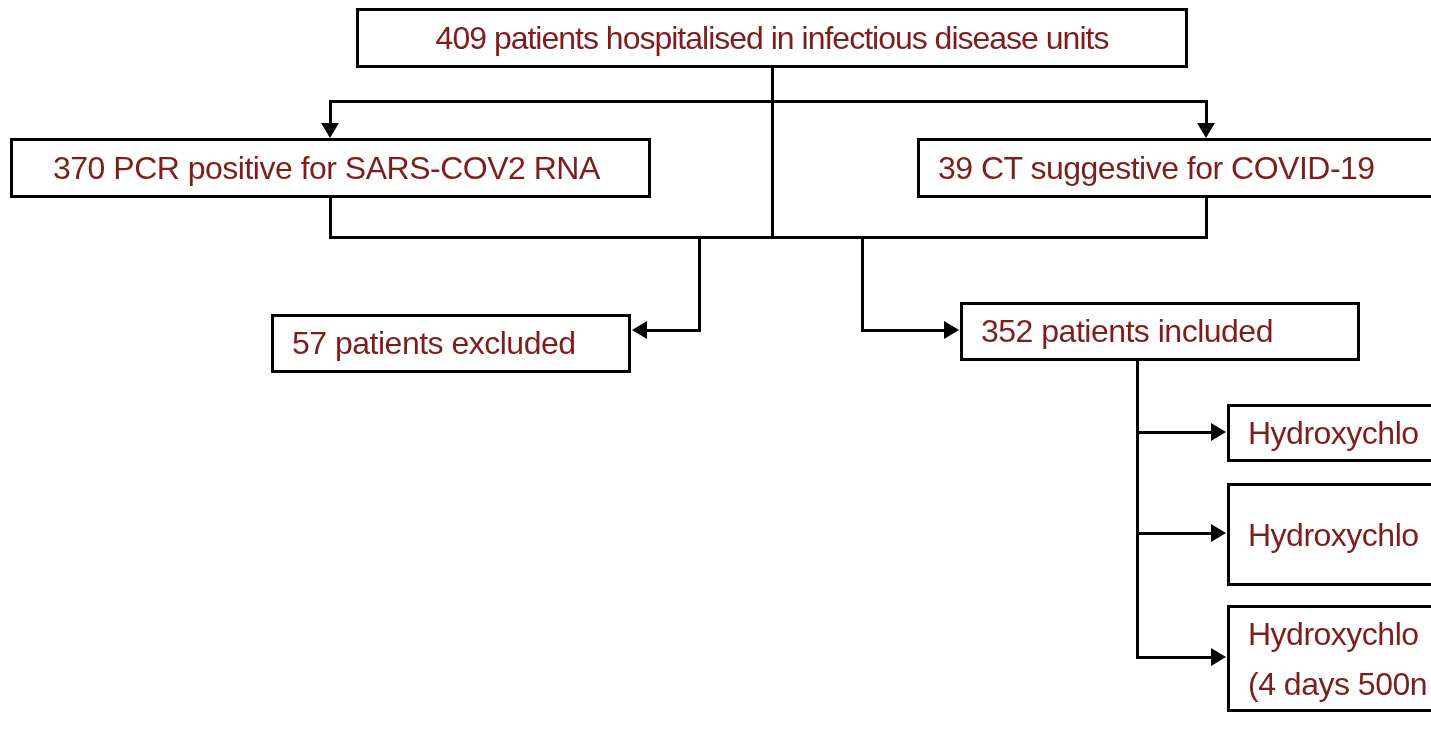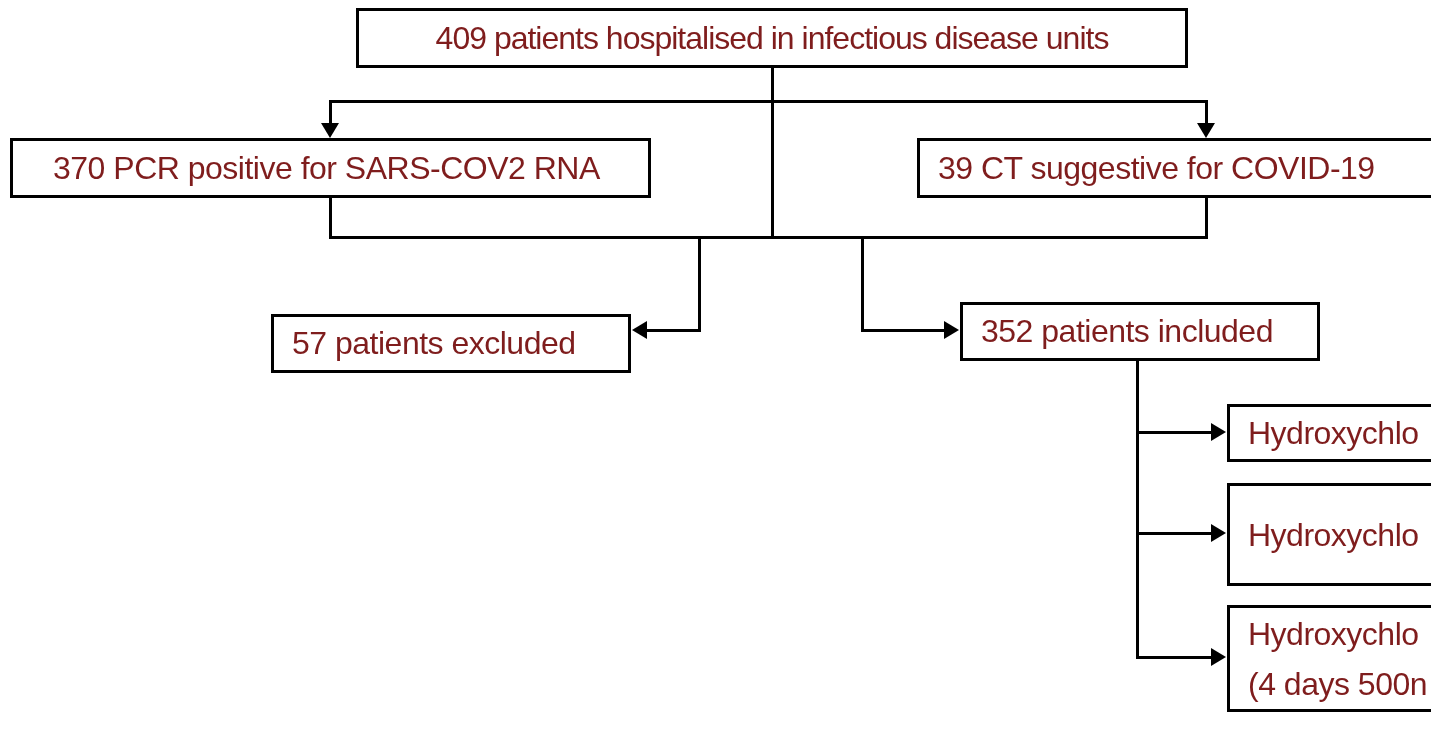--- a/index.html
+++ b/index.html
@@ -109,21 +109,21 @@
   </div>
 
   <div class="node leftpad" style="left:917px; top:138px; width:600px; height:60px;">
     <span>39 CT suggestive for COVID-19</span>
   </div>
 
   <div class="node leftpad" style="left:271px; top:302px; width:360px; height:59px;margin-top:12px;">
     <span>57 patients excluded</span>
   </div>
 
-  <div class="node leftpad" style="left:960px; top:302px; width:360px; height:59px;">
+  <div class="node leftpad" style="left:960px; top:302px; width:400px; height:59px;">
     <span>352 patients included</span>
   </div>
 
   <div class="node leftpad" style="left:1227px; top:404px; width:260px; height:58px;">
     <span>Hydroxychlo</span>
   </div>
 
   <div class="node leftpad multiline" style="left:1227px; top:483px; width:260px; height:103px;">
     <span>Hydroxychlo</span>
   </div>

